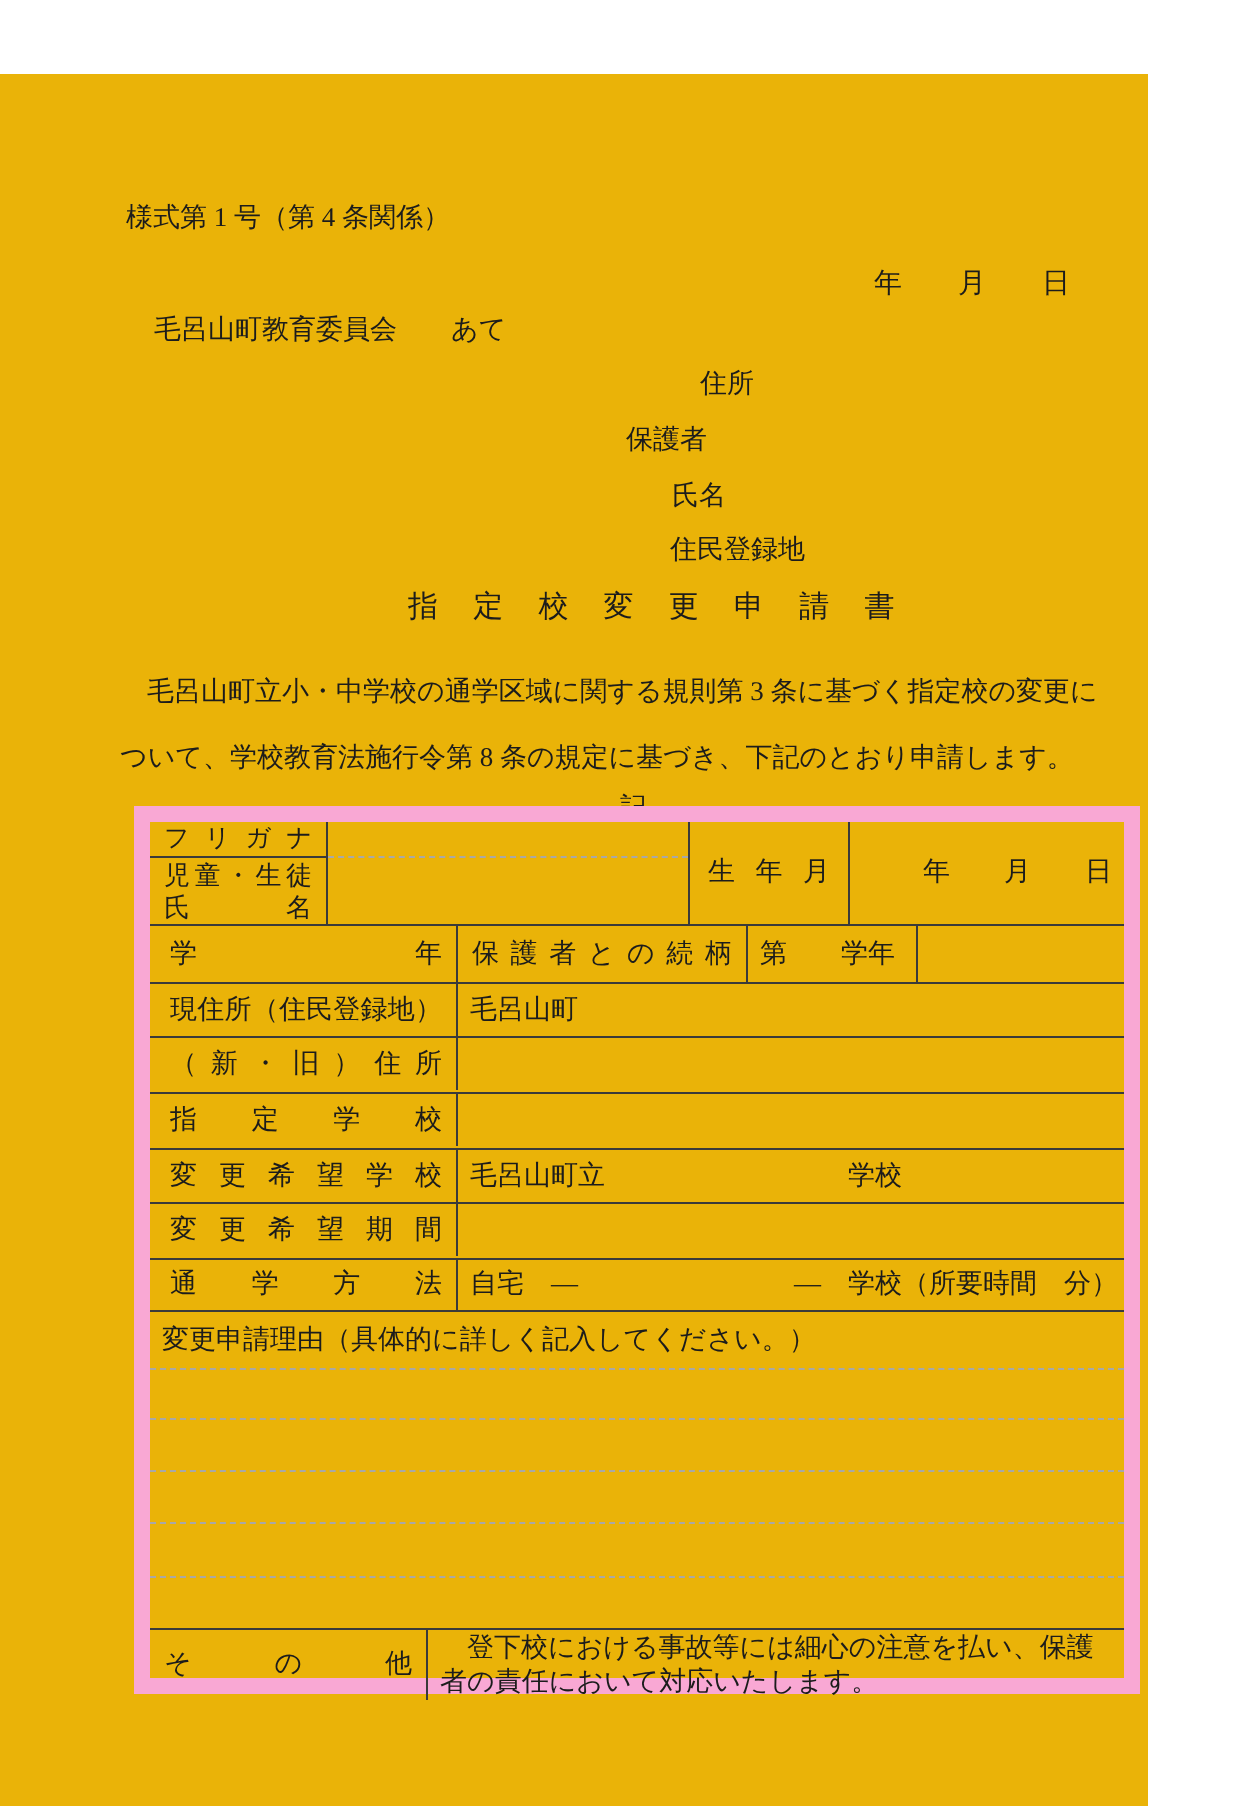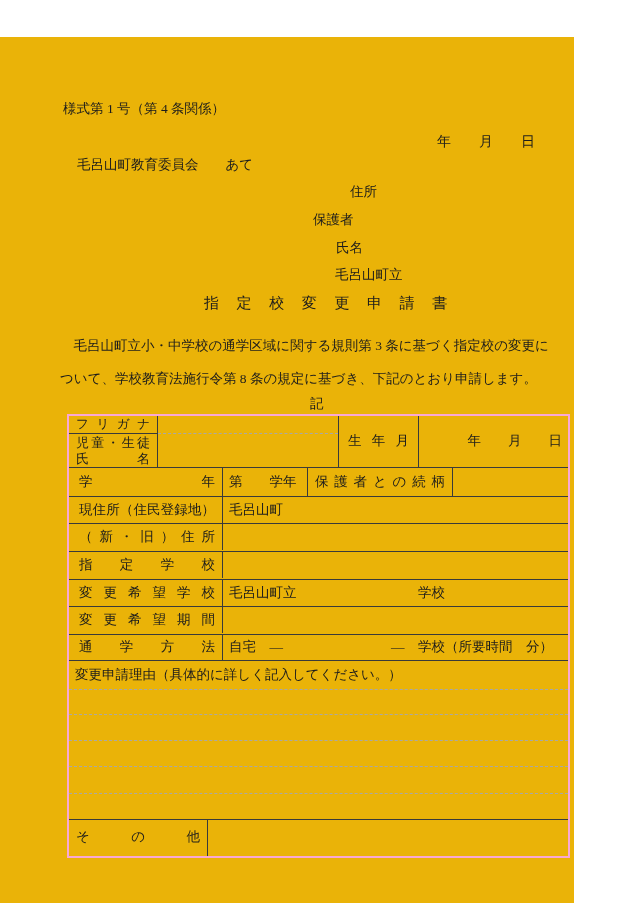--- a/index.html
+++ b/index.html
@@ -16,22 +16,22 @@
   .address-label{left:350px;top:147px;text-align:center;}
   .guardian-label{left:313px;top:175px;}
   .name-label{left:336px;top:203px;}
   .phone-label{left:335px;top:230px;}
   .doc-title{left:204px;top:257px;font-size:15px;letter-spacing:1.3px;}
   .body-line1{left:60px;top:301px;}
   .body-line2{left:60px;top:334px;}
   .ki{left:310px;top:359px;}
 
   .ftable{
-    position:absolute;left:67px;top:377px;width:503px;height:444px;
-    border:2px solid #f9a8d4;box-sizing:border-box;
+    position:absolute;left:67px;top:366px;width:503px;height:444px;
+    border:8px solid #f9a8d4;box-sizing:border-box;
     display:flex;flex-direction:column;font-size:13.5px;
   }
   .trow{display:flex;flex-direction:row;border-bottom:1px solid #3a3a3a;box-sizing:border-box;flex:none;}
   .trow.gray{border-bottom:1px dashed #a8a8a8;}
   .trow.last{border-bottom:none;flex:1;}
   .cell{box-sizing:border-box;overflow:hidden;}
   .br{border-right:1px solid #3a3a3a;}
   .jst{text-align:justify;text-align-last:justify;padding:0 7px;}
   .pre{white-space:pre;padding-left:6px;}
   .flex1{flex:1;}
@@ -74,21 +74,21 @@
 <body>
 
 <div class="page">
 
   <div class="abs fs form-number">様式第 1 号（第 4 条関係）</div>
   <div class="abs date-line">年　　月　　日</div>
   <div class="abs fs addressee">毛呂山町教育委員会　　あて</div>
   <div class="abs fs address-label">住所</div>
   <div class="abs fs guardian-label">保護者</div>
   <div class="abs fs name-label">氏名</div>
-  <div class="abs fs phone-label">毛呂山町立</div>
+  <div class="abs fs phone-label">住民登録地</div>
 
   <div class="abs doc-title">指　定　校　変　更　申　請　書</div>
 
   <div class="abs fs body-line1">　毛呂山町立小・中学校の通学区域に関する規則第 3 条に基づく指定校の変更に</div>
   <div class="abs fs body-line2">ついて、学校教育法施行令第 8 条の規定に基づき、下記のとおり申請します。</div>
   <div class="abs fs ki">記</div>
 
   <div class="ftable">
 
     <div class="trow r1">
@@ -102,22 +102,22 @@
       <div class="cell br r1-entry">
         <div class="furigana-entry"></div>
         <div class="name-entry"></div>
       </div>
       <div class="cell br r1-birth jst">生 年 月 日</div>
       <div class="cell r1-birthval">年　　月　　日</div>
     </div>
 
     <div class="trow r2">
       <div class="cell br w154 jst">学 年</div>
+      <div class="cell br w145 jst">保 護 者 と の 続 柄</div>
       <div class="cell br w85 pre">第　　学年</div>
-      <div class="cell br w145 jst">保 護 者 と の 続 柄</div>
       <div class="cell flex1"></div>
     </div>
 
     <div class="trow r3">
       <div class="cell br w154 jst">現住所（住民登録地）</div>
       <div class="cell flex1 pre">毛呂山町</div>
     </div>
 
     <div class="trow hrow">
       <div class="cell br w154 jst">（ 新 ・ 旧 ） 住 所</div>
@@ -149,16 +149,17 @@
     </div>
 
     <div class="trow gray blank1"></div>
     <div class="trow gray blank2"></div>
     <div class="trow gray blank3"></div>
     <div class="trow gray blank4"></div>
     <div class="trow blank5"></div>
 
     <div class="trow last">
       <div class="cell br w139 jst other-label">そ の 他</div>
+      <div class="cell other-text">　登下校における事故等には細心の注意を払い、保護者の責任において対応いたします。</div>
     </div>
 
   </div>
 </div>
 
 </body></html>

